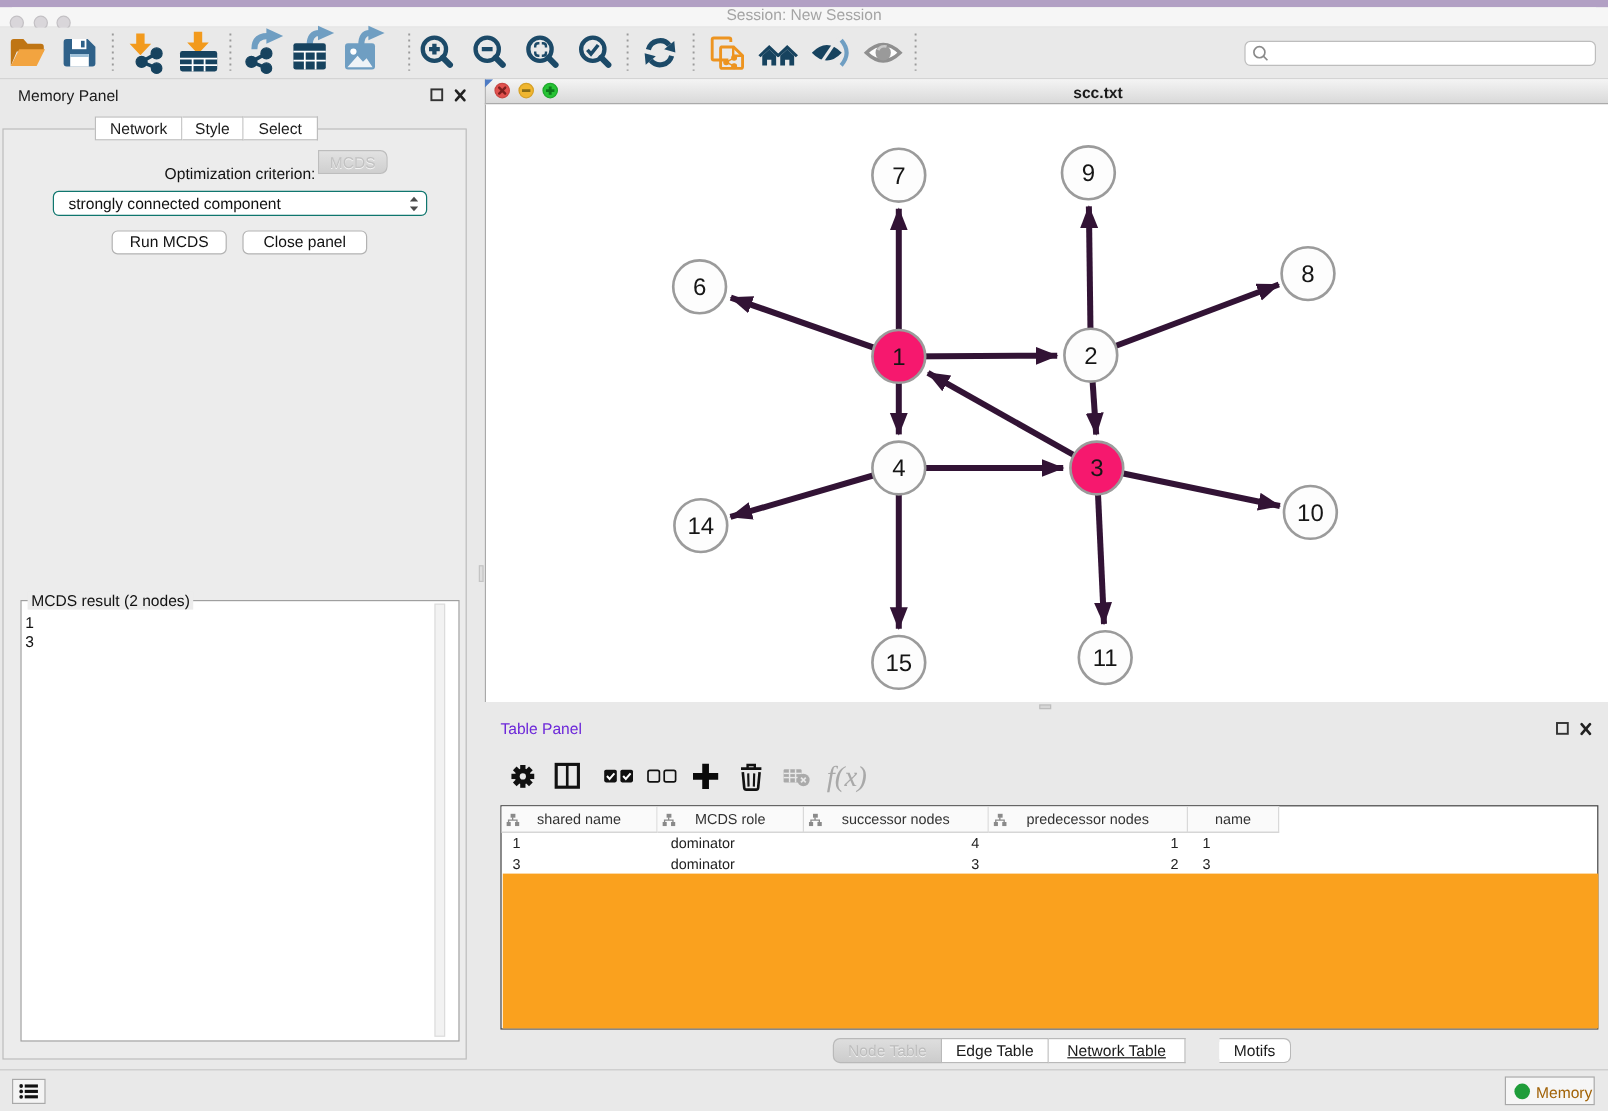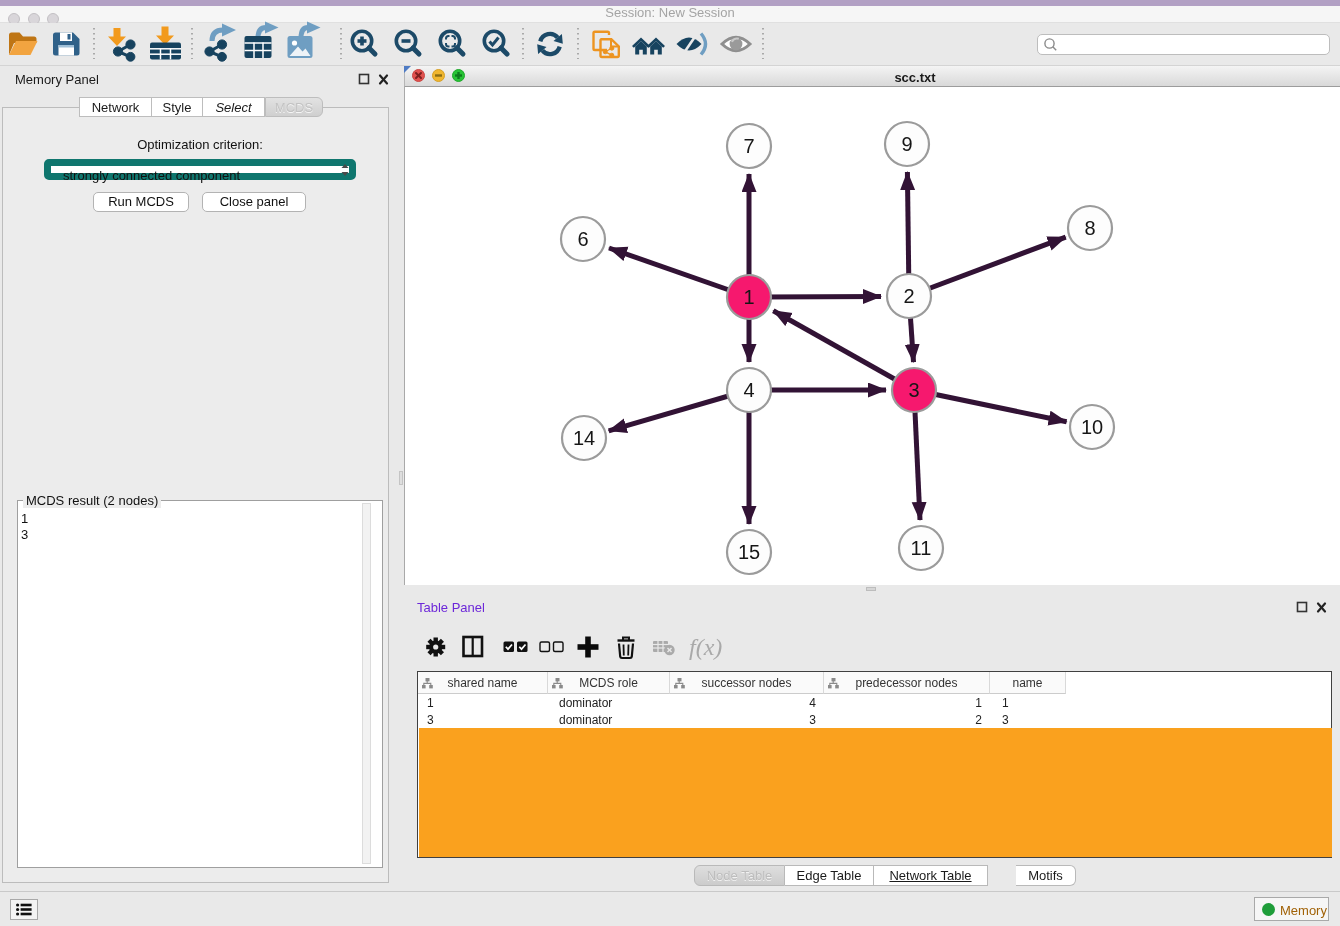--- a/index.html
+++ b/index.html
@@ -15,21 +15,21 @@
   #title-text { position:absolute; top:5px; left:0; width:1340px; text-align:center; font-size:13px; color:#a4a4a4; }
   
   #toolbar { left:0; top:23px; width:1340px; height:43px; background:#e9e9e9; border-bottom:1px solid #d4d4d4; }
   #searchbox { position:absolute; left:1037px; top:34px; width:293px; height:21px; background:#fff; border:1px solid #bdbdbd; border-radius:5px; }
 
   
   #cp-title { left:15px; top:72px; font-size:13px; color:#1b1b1b; }
   #cp-pane { left:2px; top:107px; width:387px; height:776px; background:#ececec; border:1px solid #bcbcbc; }
   .cptab { position:absolute; top:97px; height:20px; font-size:13px; color:#1b1b1b; text-align:center; line-height:20px; background:#fff; border:1px solid #bdbdbd; }
   #opt-label { left:0px; top:137px; width:400px; text-align:center; font-size:13px; color:#111; }
-  #combo { left:44px; top:159px; width:312px; height:21px; background:#fff; border:7px solid #0f766e; border-radius:5px; font-size:13px; color:#111; line-height:19px; padding-left:12px; }
+  #combo { left:44px; top:159px; width:312px; height:21px; background:#fff; border:1px solid #0f766e; border-radius:5px; font-size:13px; color:#111; line-height:19px; padding-left:12px; }
   .btn { position:absolute; height:20px; background:#fff; border:1px solid #b3b3b3; border-radius:5px; font-size:13px; color:#111; text-align:center; line-height:18px; }
   #mcds-box { left:17px; top:500px; width:366px; height:368px; background:#fff; border:1px solid #9f9f9f; }
   #mcds-label { left:23px; top:493px; font-size:13px; color:#111; background:#ececec; padding:0 3px; }
   #mcds-text { left:21px; top:511px; font-size:13px; color:#111; line-height:16px; }
   #mcds-scroll { left:362px; top:503px; width:9px; height:361px; background:#f2f2f2; border:1px solid #dcdcdc; }
 
   
   #frame-title { left:404px; top:66px; width:936px; height:21px; background:linear-gradient(#f4f4f4,#d9d9d9); border-bottom:1px solid #9c9c9c; border-left:1px solid #b5b5b5; }
   #frame-text { left:404px; top:70px; width:936px; text-align:center; font-size:13px; font-weight:bold; color:#1a1a1a;margin-left:43px; }
   .tfl { position:absolute; top:69px; width:13px; height:13px; border-radius:50%; }
@@ -202,22 +202,22 @@
 <svg class="abs" style="left:358px;top:73px;" width="32" height="13" viewBox="0 0 32 13">
   <rect x="1.5" y="1.5" width="9" height="9" fill="none" stroke="#333" stroke-width="1.6"></rect>
   <g stroke="#222" stroke-width="2.2" stroke-linecap="round">
       <line x1="22" y1="2.5" x2="29" y2="10.5"></line>
       <line x1="29" y1="2.5" x2="22" y2="10.5"></line>
     </g>
 </svg>
 <div class="abs" id="cp-pane"></div>
 <div class="cptab" style="left:79px; width:73px;">Network</div>
 <div class="cptab" style="left:152px; width:51px; border-left:none;">Style</div>
-<div class="cptab" style="left:203px; width:62px; border-left:none;font-style:italic;">Select</div>
-<div class="cptab" style="left:265px; width:58px; background:linear-gradient(#e2e2e2,#cfcfcf); color:#c2c2c2; text-shadow:0 1px 0 #f5f5f5; border-radius:0 6px 6px 0;">MCDS</div>
+<div class="cptab" style="left:203px; width:62px; border-left:none;">Select</div>
+<div class="cptab" style="left:265px; width:58px; background:linear-gradient(#e2e2e2,#cfcfcf); color:#c2c2c2; text-shadow:0 1px 0 #f5f5f5; border-radius:0 6px 6px 0;margin-top:28px;">MCDS</div>
 <div class="abs" id="opt-label">Optimization criterion:</div>
 <div class="abs" id="combo">strongly connected component</div>
 <svg class="abs" style="left:339px;top:162px;" width="12" height="16" viewBox="0 0 12 16">
   <path d="M2.5,6 L6,2 L9.5,6 Z" fill="#4a4a4a"></path>
     <path d="M2.5,10 L6,14 L9.5,10 Z" fill="#4a4a4a"></path>
 </svg>
 <div class="btn" style="left:93px; top:192px; width:96px;">Run MCDS</div>
 <div class="btn" style="left:202px; top:192px; width:104px;">Close panel</div>
 <div class="abs" id="mcds-box"></div>
 <div class="abs" id="mcds-scroll"></div>

